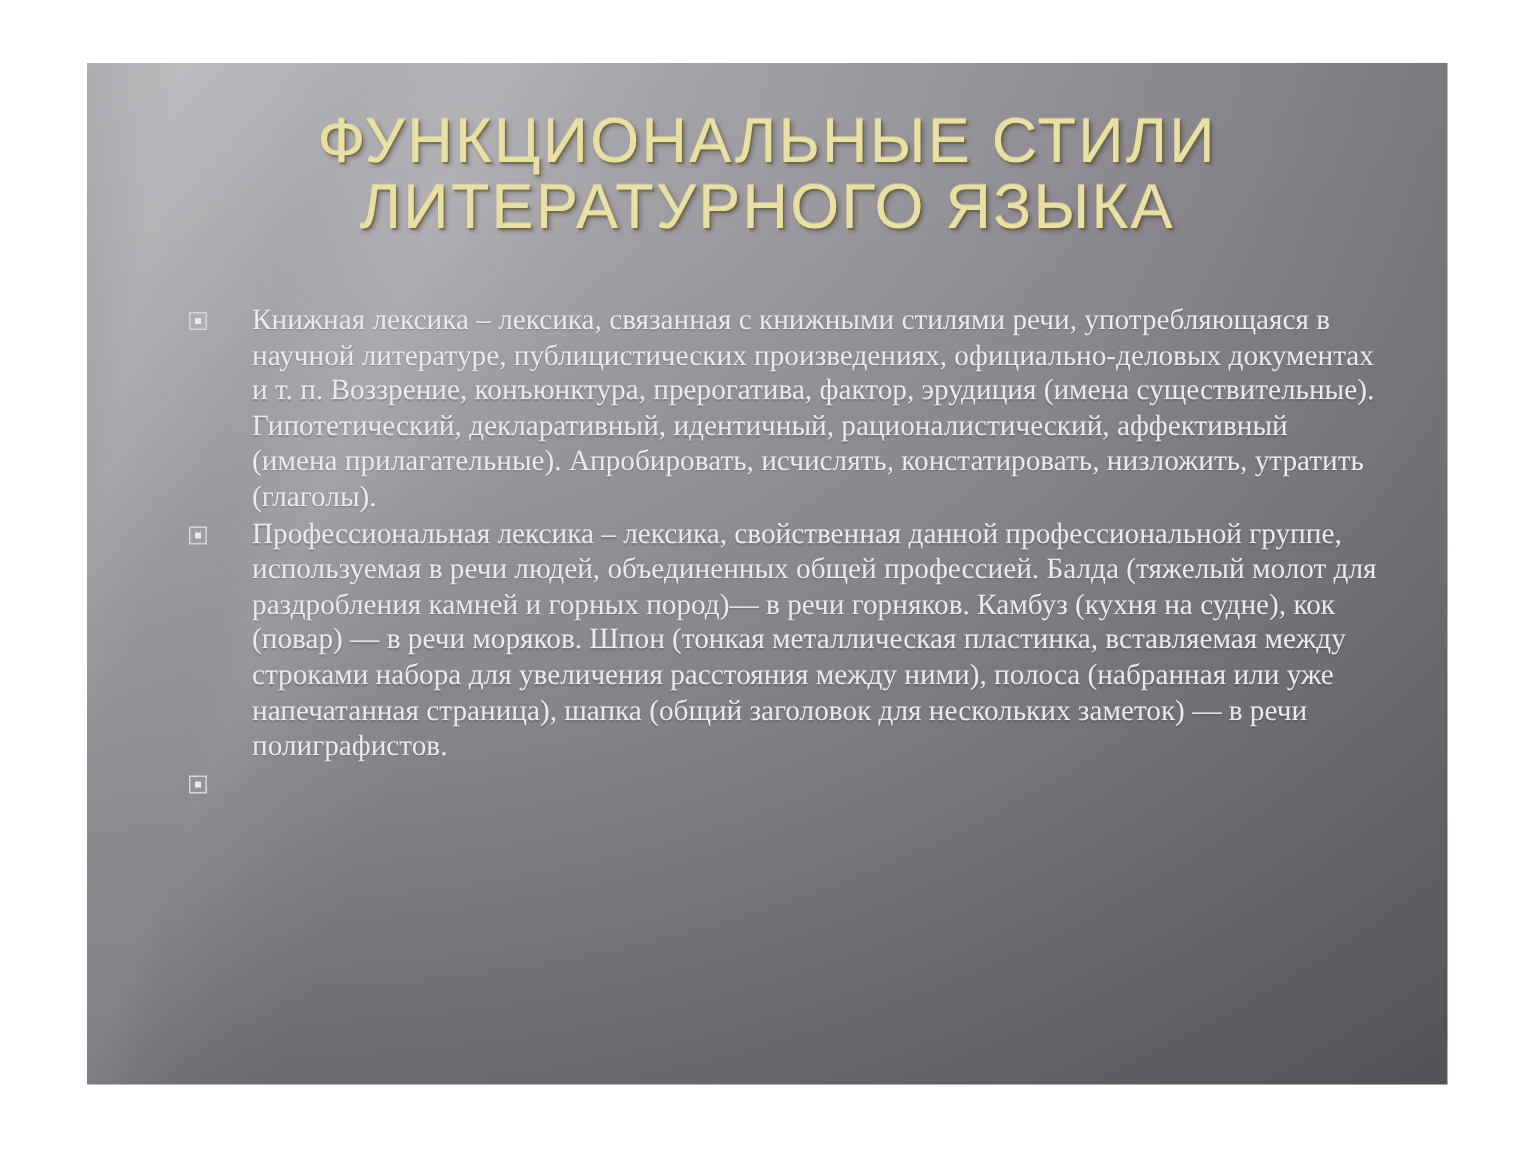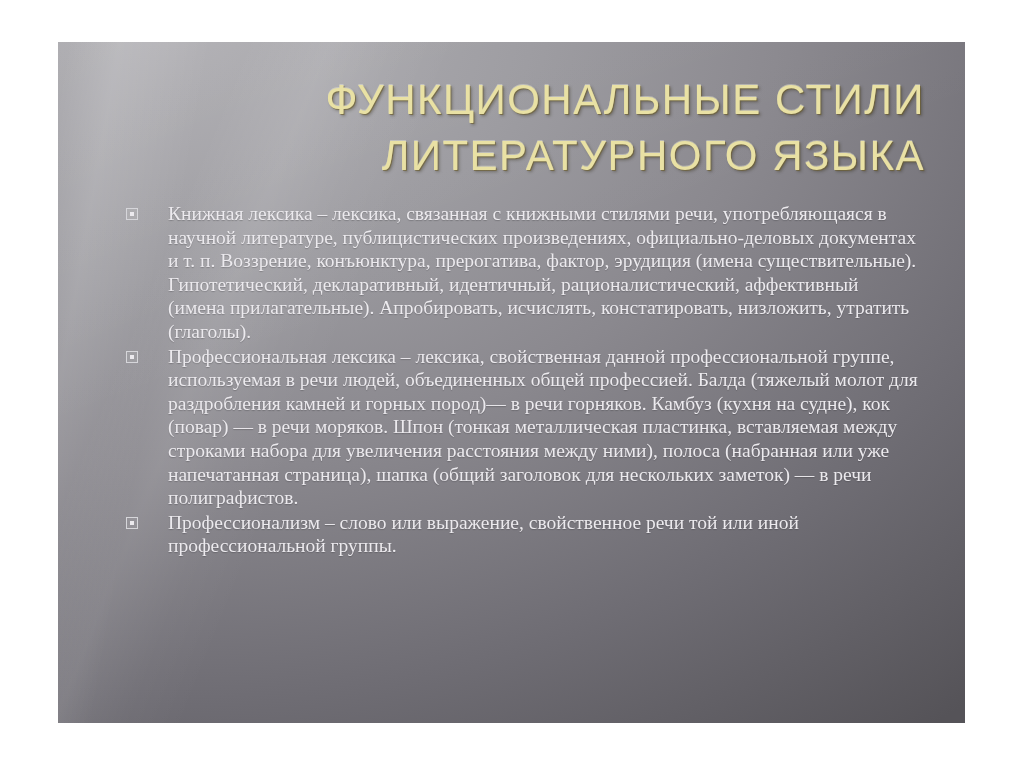--- a/index.html
+++ b/index.html
@@ -25,25 +25,25 @@
     height: 681px;
     overflow: hidden;
     background:
       linear-gradient(112deg, rgba(255,255,255,0) 16%, rgba(255,255,255,0.10) 23%, rgba(255,255,255,0.03) 29%, rgba(255,255,255,0) 34%),
       linear-gradient(100deg, rgba(255,255,255,0) 1%, rgba(255,255,255,0.13) 6%, rgba(255,255,255,0) 15%),
       linear-gradient(160deg, rgba(255,255,255,0.06) 0%, rgba(255,255,255,0) 40%),
       radial-gradient(135% 135% at 12% -5%, #b1b0b4 0%, #9b9a9f 30%, #8a888e 50%, #6f6d74 75%, #555358 100%);
   }
   .title {
     margin: 30px 40px 0 40px;
-    text-align: right;
+    text-align: center;
     font-family: "Liberation Sans", sans-serif;
     font-size: 42px;
     font-weight: 500;
-    line-height: 56px;
+    line-height: 44px;
     letter-spacing: 1.5px;
     color: #e9e1a4;
     text-shadow:
       0 -1px 0 rgba(255, 255, 238, 0.35),
       1px 1px 0 rgba(110, 92, 36, 0.55),
       2px 2px 3px rgba(40, 35, 15, 0.35);
   }
   .bullets {
     position: absolute;
     left: 110px;
@@ -96,17 +96,16 @@
       <li>
         <span class="marker">
             <span class="dot"></span>
           </span>
         <span>Профессиональная лексика – лексика, свойственная данной профессиональной группе, используемая в речи людей, объединенных общей профессией. Балда (тяжелый молот для раздробления камней и горных пород)— в речи горняков. Камбуз (кухня на судне), кок (повар) — в речи моряков. Шпон (тонкая металлическая пластинка, вставляемая между строками набора для увеличения расстояния между ними), полоса (набранная или уже напечатанная страница), шапка (общий заголовок для нескольких заметок) — в речи полиграфистов.</span>
       </li>
       <li>
         <span class="marker">
             <span class="dot"></span>
           </span>
-        <span>Профессионализм – слово или выражение, свойственное речи той или иной профессиональной группы.</span>
       </li>
     </ul>
   </div>
 </div>
 
 </body></html>

